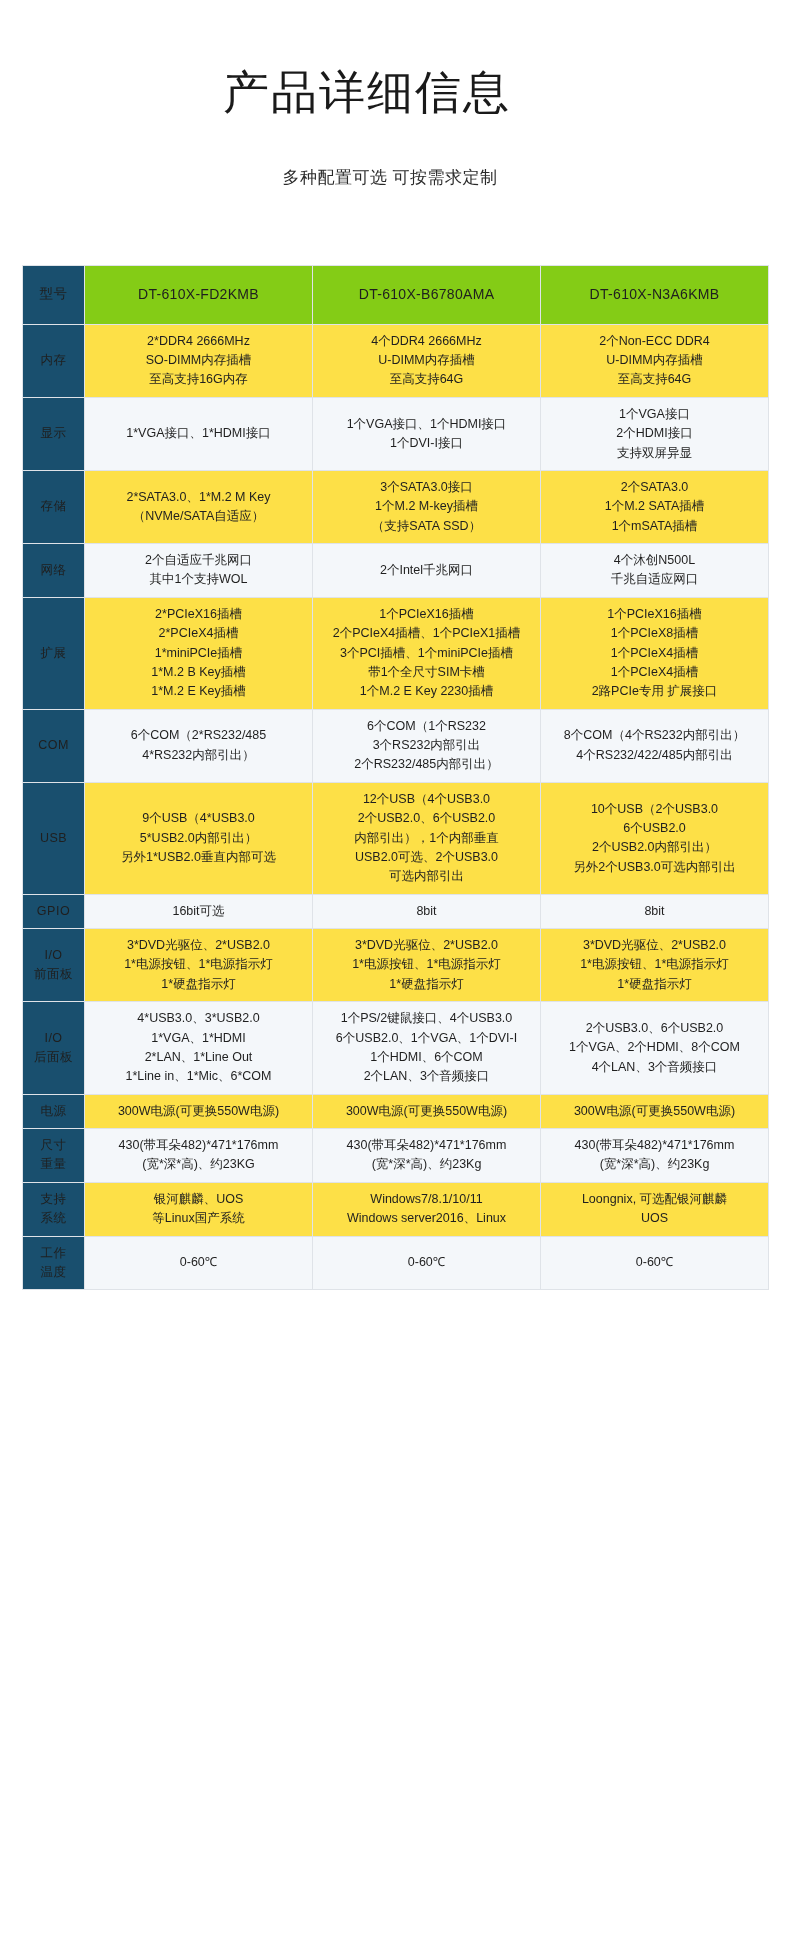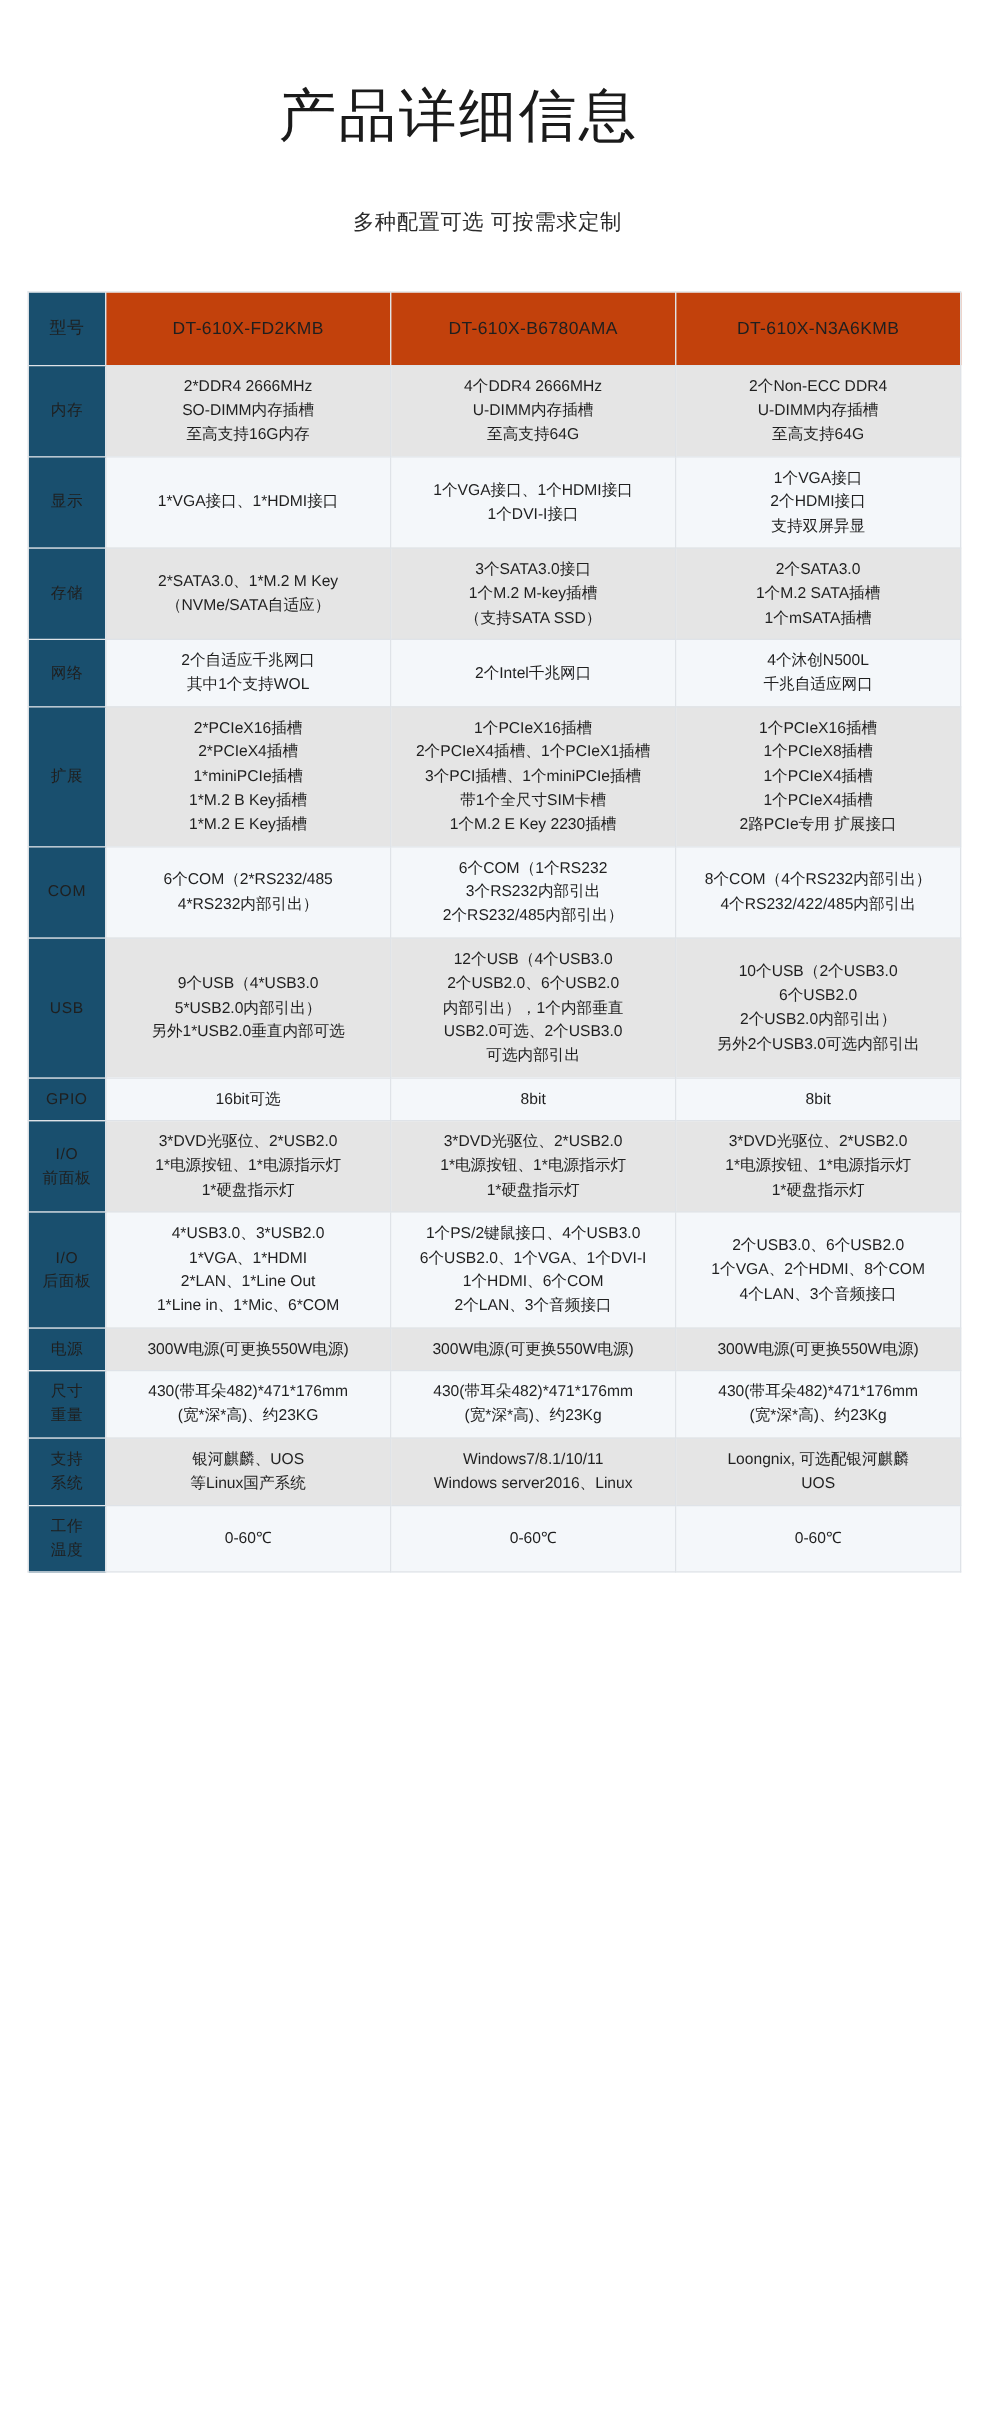--- a/index.html
+++ b/index.html
@@ -27,21 +27,21 @@
   }
   .subtitle {
     text-align: center;
     font-size: 17px;
     color: #2a2a2a;
     margin-top: 42px;
     letter-spacing: 0.5px;
     margin-left: 46px;
   }
   .table-wrap {
-    margin: 44px 22px 0 22px;
+    margin: 76px 22px 0 22px;
   }
   table.spec {
     width: 746px;
     border-collapse: collapse;
     table-layout: fixed;
   }
   table.spec td {
     border: 1px solid #dfe3e8;
     vertical-align: middle;
     text-align: center;
@@ -57,23 +57,23 @@
     font-size: 13.5px;
     font-weight: normal;
     letter-spacing: 0.5px;
     border: 1px solid #194f6e;
     line-height: 1.3;
   }
   td.cell {
     width: 228px;
   }
   tr.odd td.cell { background: #f4f7fa; }
-  tr.even td.cell { background: #e5e5e5; }
+  tr.even td.cell { background: #fde047; }
   tr.head td.cell {
-    background: #c2410c;
+    background: #84cc16;
     font-size: 14px;
     letter-spacing: 0.3px;
     padding: 18px 6px;
   }
   tr.head td.label { font-size: 13.5px; }
   .nl { display: block; }
   .dash { letter-spacing: 2px; }
 </style>
 </head>
 <body>

